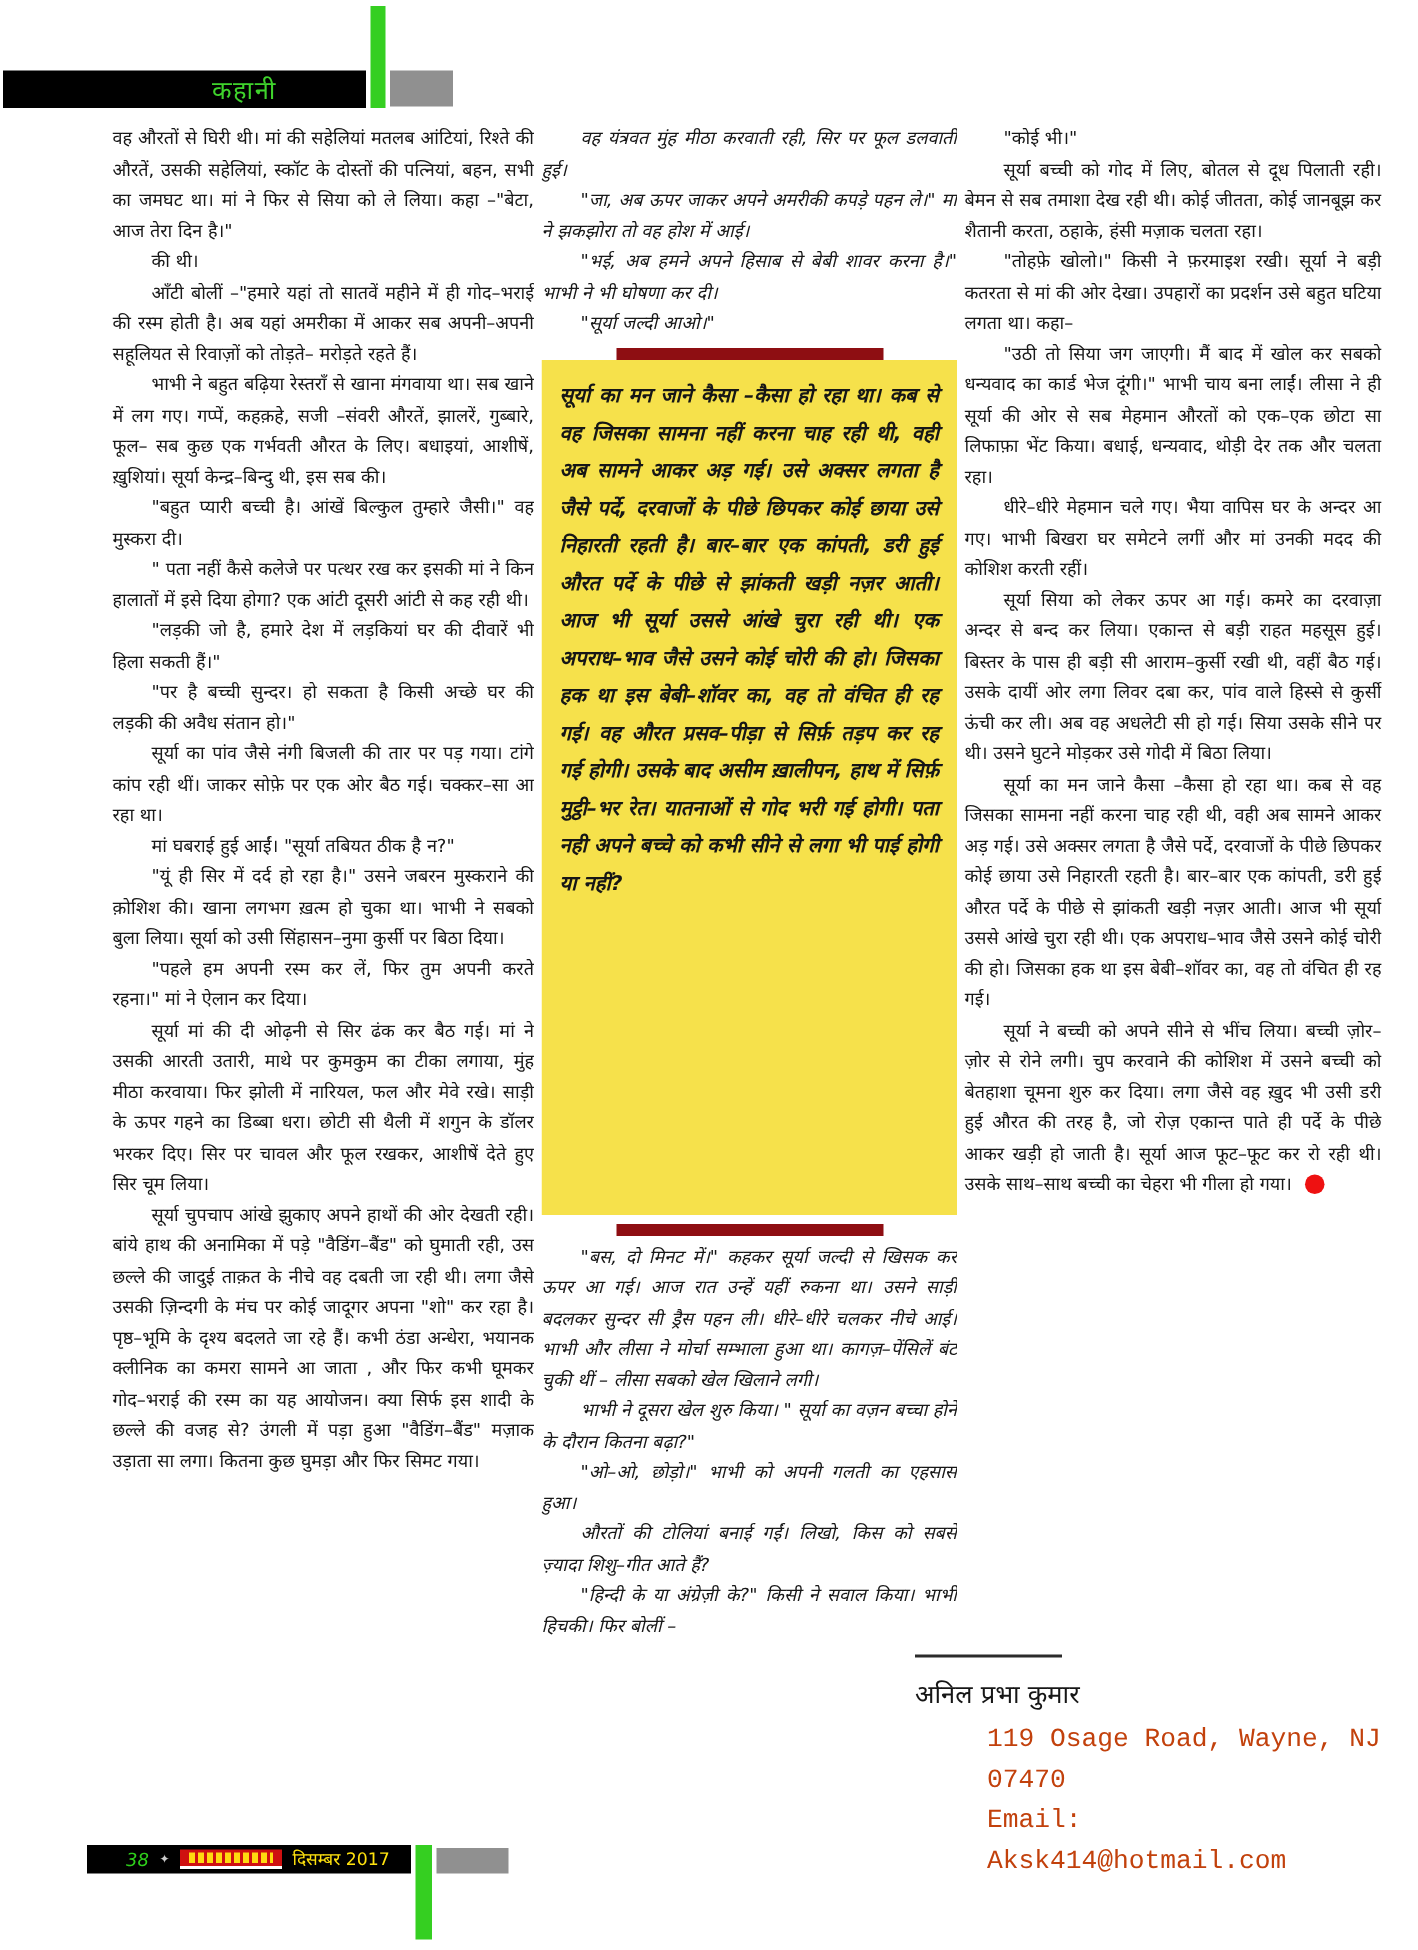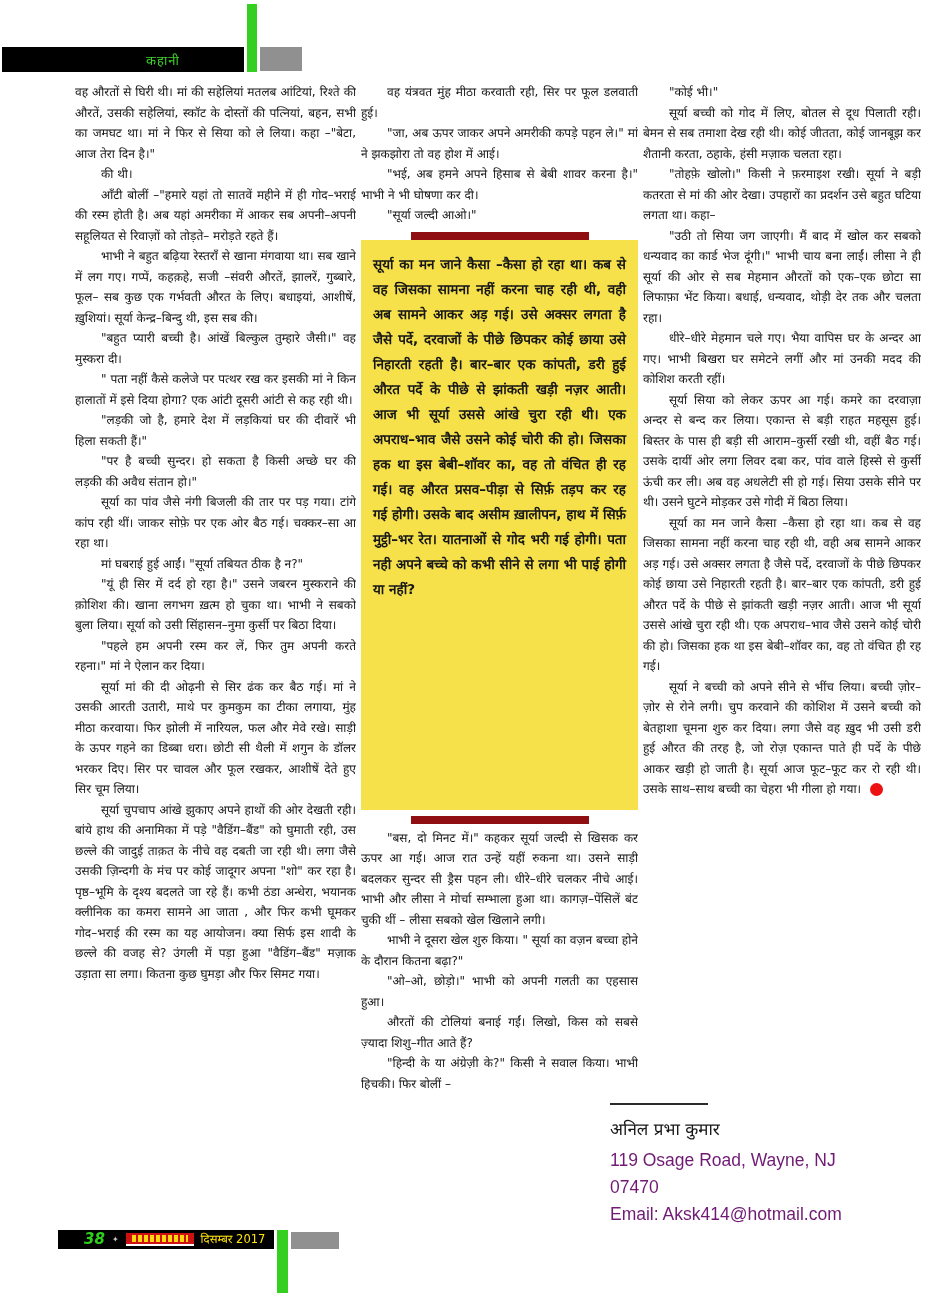--- a/index.html
+++ b/index.html
@@ -2,53 +2,53 @@
 <html lang="hi"><head>
 <meta charset="utf-8">
 <style>
   html,body{margin:0;padding:0;background:#fff;}
   .page{position:relative;width:945px;height:1300px;background:#ffffff;overflow:hidden;
         font-family:"DejaVu Sans",sans-serif;color:#161616;}
 
   
   .hdr-black{position:absolute;left:2px;top:47px;width:242px;height:25px;background:#000;
              display:flex;align-items:center;justify-content:center;}
-  .hdr-label{color:#3fd32c;font-size:13px;transform:translateX(40px);letter-spacing:1px;}
+  .hdr-label{color:#3fd32c;font-size:17px;transform:translateX(40px);letter-spacing:1px;}
   .hdr-green{position:absolute;left:247px;top:4px;width:10px;height:68px;background:#35cf21;}
   .hdr-gray{position:absolute;left:260px;top:47px;width:42px;height:24px;background:#909090;}
 
   
   .col{position:absolute;top:82px;height:1152px;overflow:hidden;
        font-size:12px;line-height:20.5px;text-align:justify;}
   .col1{left:75px;width:281px;}
-  .col2{left:361px;width:277px;}
+  .col2{left:361px;width:277px;font-style:italic;}
   .col3{left:643px;width:278px;}
   .para{margin:0;text-indent:26px;}
   .col1 > p:first-child{text-indent:0;}
 
   
   .pullquote{margin:6px 0 4px 0;}
   .pq-bar{width:178px;height:8px;background:#8e0e12;margin:0 auto;}
   .pq-body{background:#f6e14b;height:546px;overflow:hidden;margin:0 0 6px 0;padding:12px 12px;
            font-size:13.5px;line-height:25px;font-weight:bold;text-align:justify;text-indent:0;}
 
   
   .end-dot{display:inline-block;width:13px;height:13px;border-radius:50%;
            background:#ee1111;margin-left:9px;vertical-align:middle;}
 
   
   .author{position:absolute;left:610px;top:1103px;width:315px;background:#fff;}
   .author-rule{width:98px;border-top:2px solid #2b2b2b;margin:0 0 12px 0;}
   .author-name{font-weight:normal;font-size:17px;margin-bottom:7px;}
-  .author-line{font-family:Liberation Sans, sans-serif;font-size:17.5px;line-height:27px;color:#701a75;}
+  .author-line{font-family:Liberation Mono, monospace;font-size:17.5px;line-height:27px;color:#c2410c;margin-left:48px;}
 
   
   .ftr-black{position:absolute;left:58px;top:1230px;width:216px;height:19px;background:#000;
              display:flex;align-items:center;gap:7px;padding-left:26px;box-sizing:border-box;}
-  .pgnum{color:#2ed01b;font-weight:bold;font-style:italic;font-size:15px;line-height:1;}
+  .pgnum{color:#2ed01b;font-weight:normal;font-style:italic;font-size:12px;line-height:1;}
   .diamond{color:#c9c9c9;font-size:8px;line-height:1;}
   .logo{width:68px;height:13px;background:#cf1010;display:inline-flex;align-items:center;
         justify-content:center;border-bottom:2px solid #fff;box-sizing:border-box;}
   .logo-squiggle{display:inline-block;width:56px;height:7px;
         background:repeating-linear-gradient(90deg,#ffd90f 0 4px,#cf1010 4px 6px);}
   .issue{color:#ffe20e;font-weight:normal;font-size:11.5px;line-height:1;}
   .ftr-green{position:absolute;left:277px;top:1230px;width:11px;height:63px;background:#35cf21;}
   .ftr-gray{position:absolute;left:291px;top:1232px;width:48px;height:17px;background:#909090;}
 </style>
 </head>

